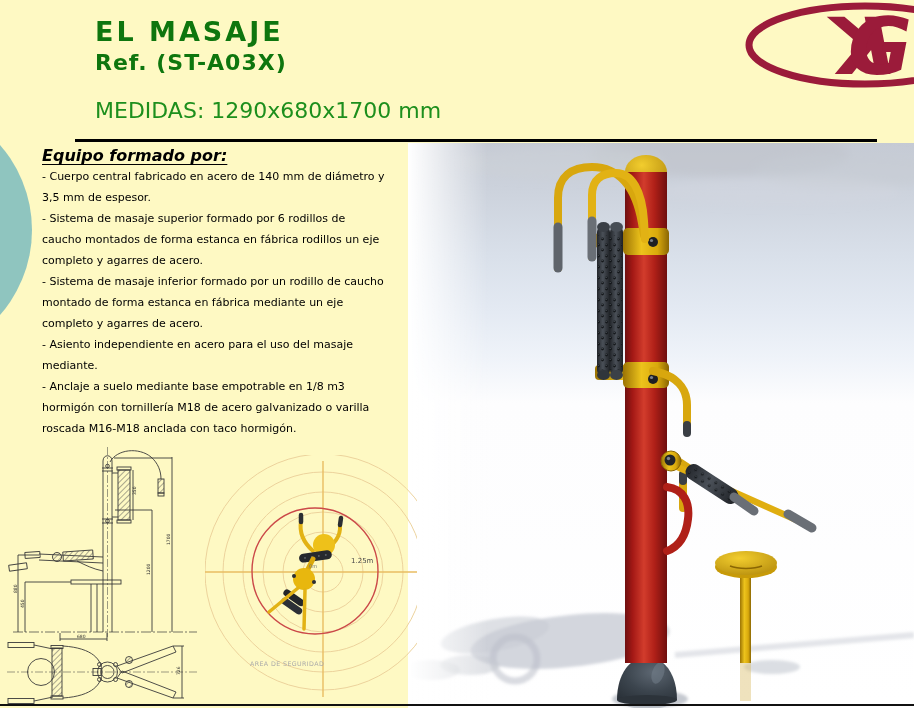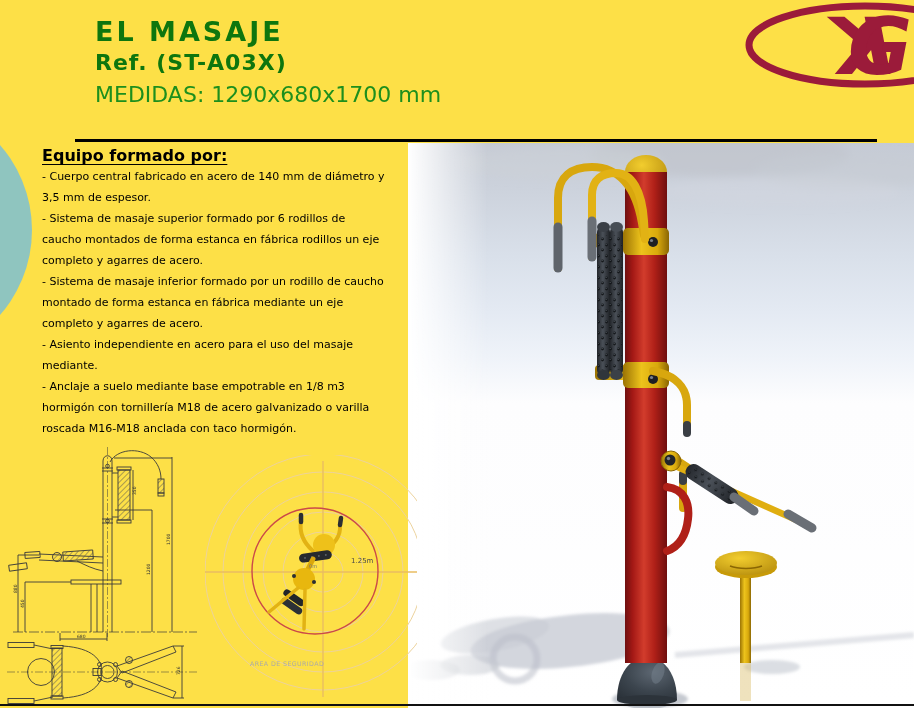--- a/index.html
+++ b/index.html
@@ -1,35 +1,35 @@
 <!DOCTYPE html>
 <html><head>
 <meta charset="utf-8">
 <style>
   html,body{margin:0;padding:0;background:#fff;}
-  .page{position:relative;width:914px;height:708px;background:#fde047;overflow:hidden;
+  .page{position:relative;width:914px;height:708px;background:#fef9c3;overflow:hidden;
         font-family:"DejaVu Sans",sans-serif;}
   
   .teal-circle{position:absolute;left:-226px;top:101px;width:258px;height:258px;
                border-radius:50%;background:#8fc5bf;}
   
   .title-line1{position:absolute;left:95px;top:16px;font-size:27px;font-weight:bold;
                letter-spacing:3px;color:#0e760e;white-space:nowrap;}
   .title-line2{position:absolute;left:95px;top:50px;font-size:22px;font-weight:bold;
                letter-spacing:1px;color:#0e760e;white-space:nowrap;}
-  .title-line3{position:absolute;left:95px;top:82px;font-size:22px;color:#1d8f1d;white-space:nowrap;}
+  .title-line3{position:absolute;left:95px;top:98px;font-size:22px;color:#1d8f1d;white-space:nowrap;}
   .logo{position:absolute;right:0;top:0;width:184px;height:105px;}
   .top-rule{position:absolute;left:75px;top:139px;width:802px;height:3px;background:#000;}
   .bottom-rule{position:absolute;left:0;top:704px;width:914px;height:2px;background:#111;}
   
   .photo{position:absolute;left:408px;top:143px;width:506px;height:565px;}
   
   .spec{position:absolute;left:42px;top:145px;color:#000;z-index:5;}
   .spec-head{font-size:16px;font-weight:bold;text-decoration:underline;
-             text-underline-offset:3px;line-height:21px;white-space:nowrap;}
+             text-underline-offset:3px;line-height:21px;white-space:nowrap;font-style:italic;}
   .spec-line{font-size:11px;line-height:21px;white-space:nowrap;}
   .tech-drawing{position:absolute;left:5px;top:443px;width:200px;height:265px;}
   .safety-diagram{position:absolute;left:205px;top:455px;width:212px;height:248px;z-index:4;}
   svg text{font-family:"DejaVu Sans",sans-serif;}
 </style>
 </head>
 <body>
 
 <div class="page">
 

